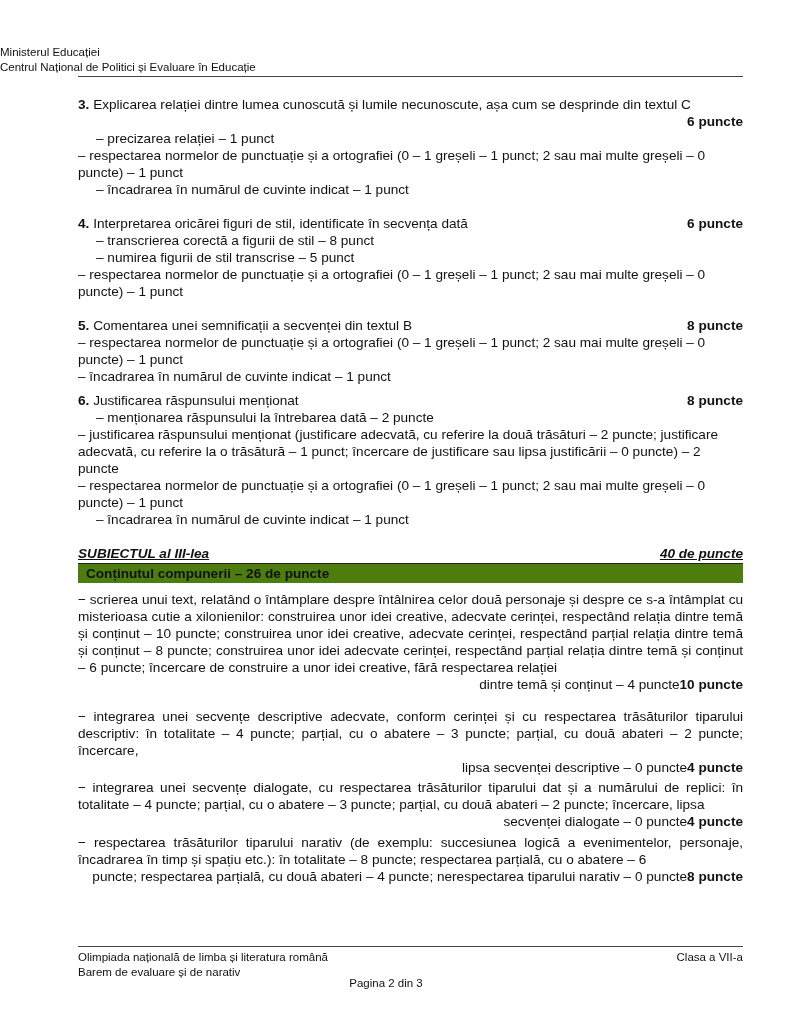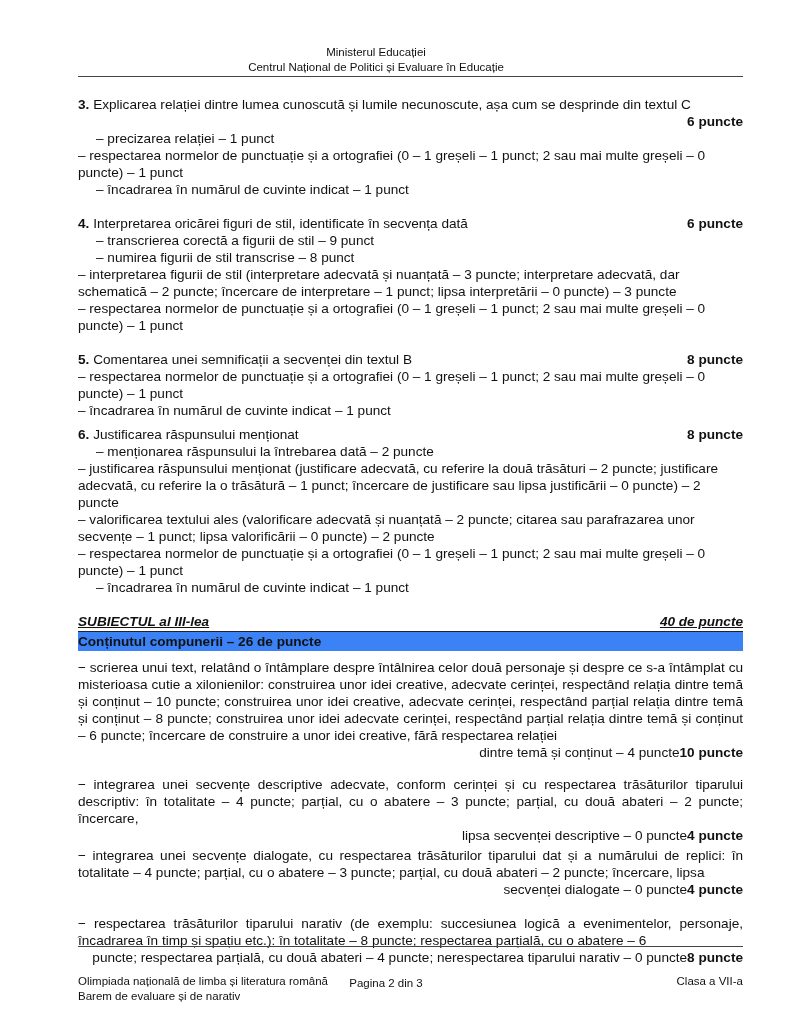--- a/index.html
+++ b/index.html
@@ -1,35 +1,35 @@
 <!DOCTYPE html>
 <html><head>
 <meta charset="utf-8">
 <style>
   html, body { margin: 0; padding: 0; background: #ffffff; }
   body { width: 791px; height: 1024px; position: relative; overflow: hidden;
          font-family: "Liberation Sans", sans-serif; color: #111; font-size: 13.6px; line-height: 17px; }
-  .header { position: absolute; top: 45px; left: 0; width: 752px; text-align: center; font-size: 11.5px; line-height: 15px; }
+  .header { position: absolute; top: 45px; left: 0; width: 752px; text-align: left; font-size: 11.5px; line-height: 15px; }
   .header-rule { position: absolute; top: 76px; left: 78px; width: 665px; height: 1px; background: #444; }
   .content { position: absolute; top: 96px; left: 78px; width: 665px; }
   .item { margin-bottom: 17px; }
   .item-title { position: relative; }
   .item-title .num { font-weight: bold; }
   .pts { font-weight: bold; float: right; }
   .pts-line { text-align: right; font-weight: bold; }
   .crit { padding-left: 18px; }
   .crit.dash0 { padding-left: 0; }
   .sub { display: flex; justify-content: space-between; font-weight: bold; text-decoration: underline; margin-top: 6px; font-style: italic; }
-  .band { background: #3b82f6; font-weight: bold; padding: 1px 0; margin-top: 1px; border-top: 1px solid #222; }
+  .band { background: #4d7c0f; font-weight: bold; padding: 1px 8px; margin-top: 1px; border-top: 1px solid #222; }
   .para { text-align: justify; margin-top: 8px; }
   .para .pts { float: none; }
   .para-row { display: flex; justify-content: flex-end; }
   .footer-rule { position: absolute; top: 946px; left: 78px; width: 665px; height: 1px; background: #444; }
   .footer { position: absolute; top: 950px; left: 78px; width: 665px; font-size: 11.5px; line-height: 15px; }
-  .footer-row { display: flex; justify-content: space-between; margin-top: 24px; }
+  .footer-row { display: flex; justify-content: space-between; }
   .page-num { position: absolute; top: 975px; left: 0; width: 772px; text-align: center; font-size: 11.5px; }
 </style>
 </head>
 <body>
 
 <div class="header">
   <div>Ministerul Educației</div>
   <div>Centrul Național de Politici și Evaluare în Educație</div>
 </div>
 <div class="header-rule"></div>
@@ -46,23 +46,22 @@
     <div class="crit dash0">–   respectarea normelor de punctuație și a ortografiei (0 – 1 greșeli – 1 punct; 2 sau mai multe greșeli – 0 puncte) – 1 punct</div>
     <div class="crit">–   încadrarea în numărul de cuvinte indicat – 1 punct</div>
   </div>
 
   <div class="item">
     <div class="item-title">
       <span class="pts">6 puncte</span>
       <span class="num">4.</span>
       <span>Interpretarea oricărei figuri de stil, identificate în secvența dată</span>
     </div>
-    <div class="crit">–   transcrierea corectă a figurii de stil – 9 punct</div>
-    <div class="crit">–   numirea figurii de stil transcrise – 8 punct</div>
-    <div class="crit dash0">–   interpretarea figurii de stil (interpretare adecvată și nuanțată – 3 puncte; interpretare adecvată, dar schematică – 2 puncte; încercare de interpretare – 1 punct; lipsa interpretării – 0 puncte) – 3 puncte</div>
+    <div class="crit">–   transcrierea corectă a figurii de stil – 8 punct</div>
+    <div class="crit">–   numirea figurii de stil transcrise – 5 punct</div>
     <div class="crit dash0">–   respectarea normelor de punctuație și a ortografiei (0 – 1 greșeli – 1 punct; 2 sau mai multe greșeli – 0 puncte) – 1 punct</div>
   </div>
 
   <div class="item">
     <div class="item-title">
       <span class="pts">8 puncte</span>
       <span class="num">5.</span>
       <span>Comentarea unei semnificații a secvenței din textul B</span>
     </div>
     <div class="crit dash0">– respectarea normelor de punctuație și a ortografiei (0 – 1 greșeli – 1 punct; 2 sau mai multe greșeli – 0 puncte) – 1 punct</div>
@@ -70,21 +69,20 @@
   </div>
 
   <div class="item" style="margin-top:-10px">
     <div class="item-title">
       <span class="pts">8 puncte</span>
       <span class="num">6.</span>
       <span>Justificarea răspunsului menționat</span>
     </div>
     <div class="crit">–  menționarea răspunsului la întrebarea dată – 2 puncte</div>
     <div class="crit dash0">–  justificarea răspunsului menționat (justificare adecvată, cu referire la două trăsături – 2 puncte; justificare adecvată, cu referire la o trăsătură – 1 punct; încercare de justificare sau lipsa justificării – 0 puncte) – 2 puncte</div>
-    <div class="crit dash0">–  valorificarea textului ales (valorificare adecvată și nuanțată – 2 puncte; citarea sau parafrazarea unor secvențe – 1 punct; lipsa valorificării – 0 puncte) – 2 puncte</div>
     <div class="crit dash0">–  respectarea normelor de punctuație și a ortografiei (0 – 1 greșeli – 1 punct; 2 sau mai multe greșeli – 0 puncte) – 1 punct</div>
     <div class="crit">–  încadrarea în numărul de cuvinte indicat – 1 punct</div>
   </div>
 
   <div class="sub">
     <span>SUBIECTUL al III-lea</span>
     <span>40 de puncte</span>
   </div>
   <div class="band">Conținutul compunerii – 26 de puncte</div>
 
@@ -102,21 +100,21 @@
       <span class="pts">4 puncte</span>
     </div>
   </div>
   <div class="para" style="margin-top:3px">
     <div>− integrarea unei secvențe dialogate, cu respectarea trăsăturilor tiparului dat și a numărului de replici: în totalitate – 4 puncte; parțial, cu o abatere – 3 puncte; parțial, cu două abateri – 2 puncte; încercare, lipsa</div>
     <div class="para-row">
       <span>secvenței dialogate – 0 puncte</span>
       <span class="pts">4 puncte</span>
     </div>
   </div>
-  <div class="para" style="margin-top:17px">
+  <div class="para" style="margin-top:4px">
     <div>− respectarea trăsăturilor tiparului narativ (de exemplu: succesiunea logică a evenimentelor, personaje, încadrarea în timp și spațiu etc.): în totalitate – 8 puncte; respectarea parțială, cu o abatere – 6</div>
     <div class="para-row">
       <span>puncte;  respectarea parțială, cu două abateri – 4 puncte; nerespectarea tiparului narativ – 0 puncte</span>
       <span class="pts">8 puncte</span>
     </div>
   </div>
 </div>
 
 <div class="footer-rule"></div>
 <div class="footer">

